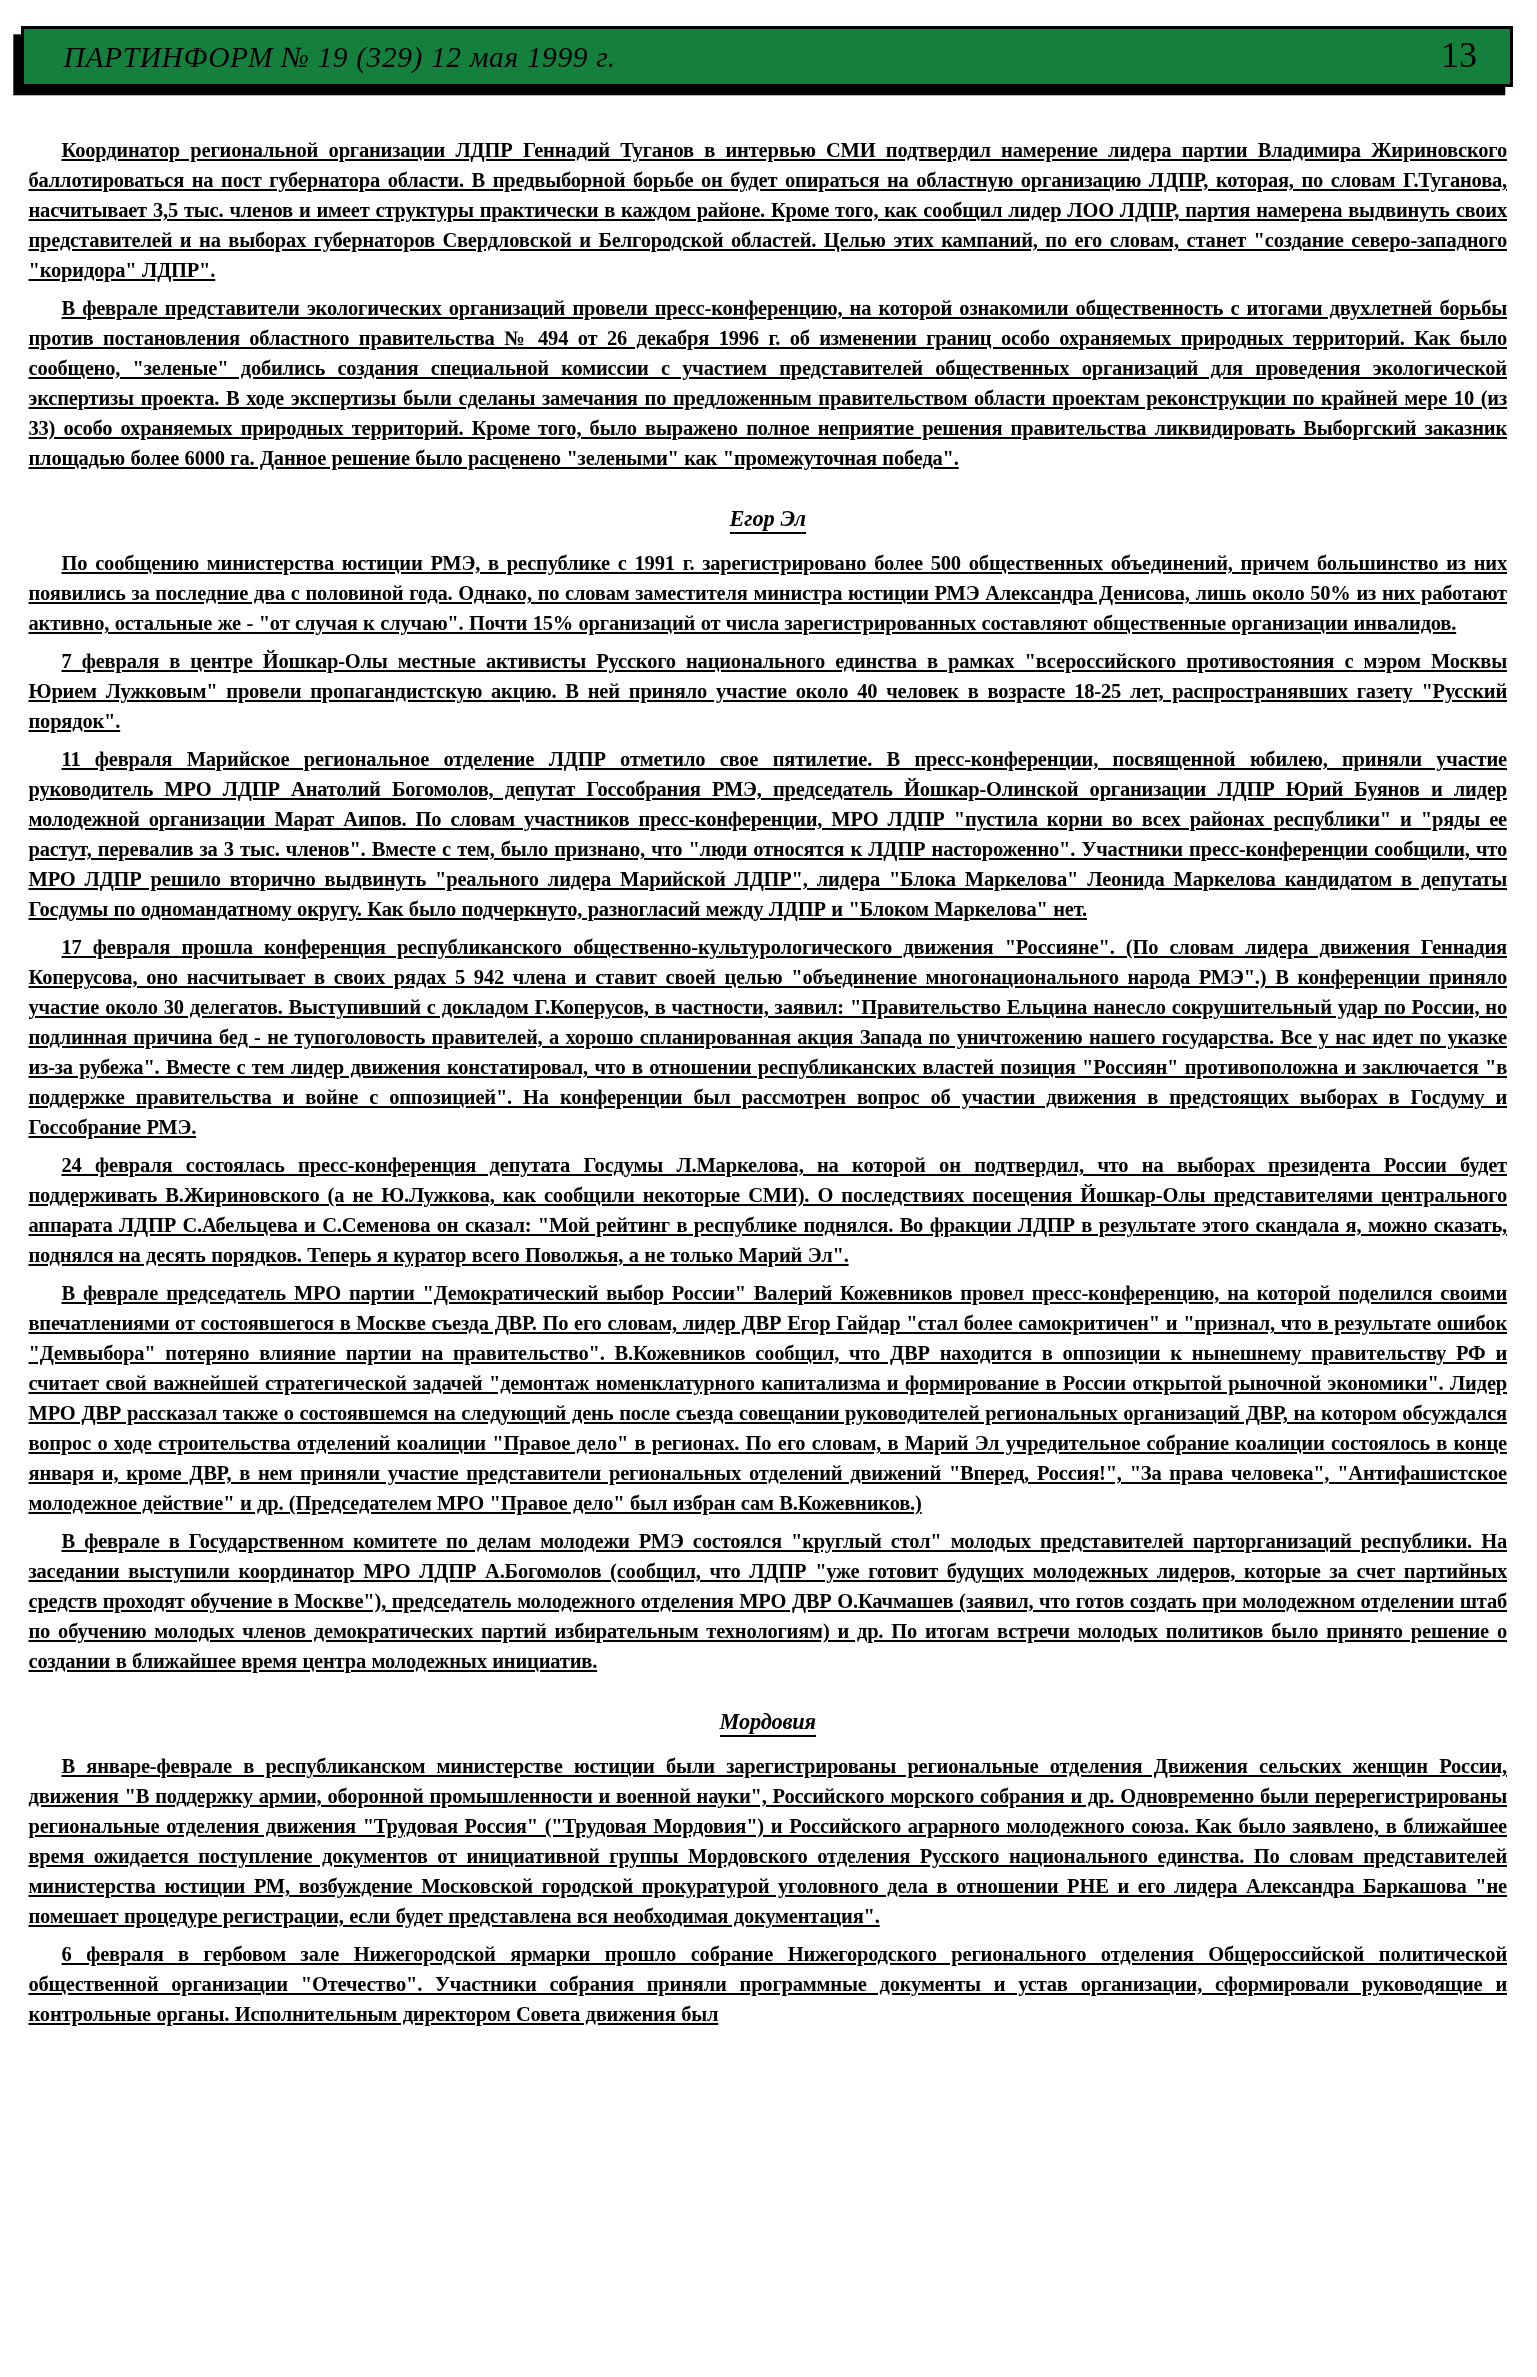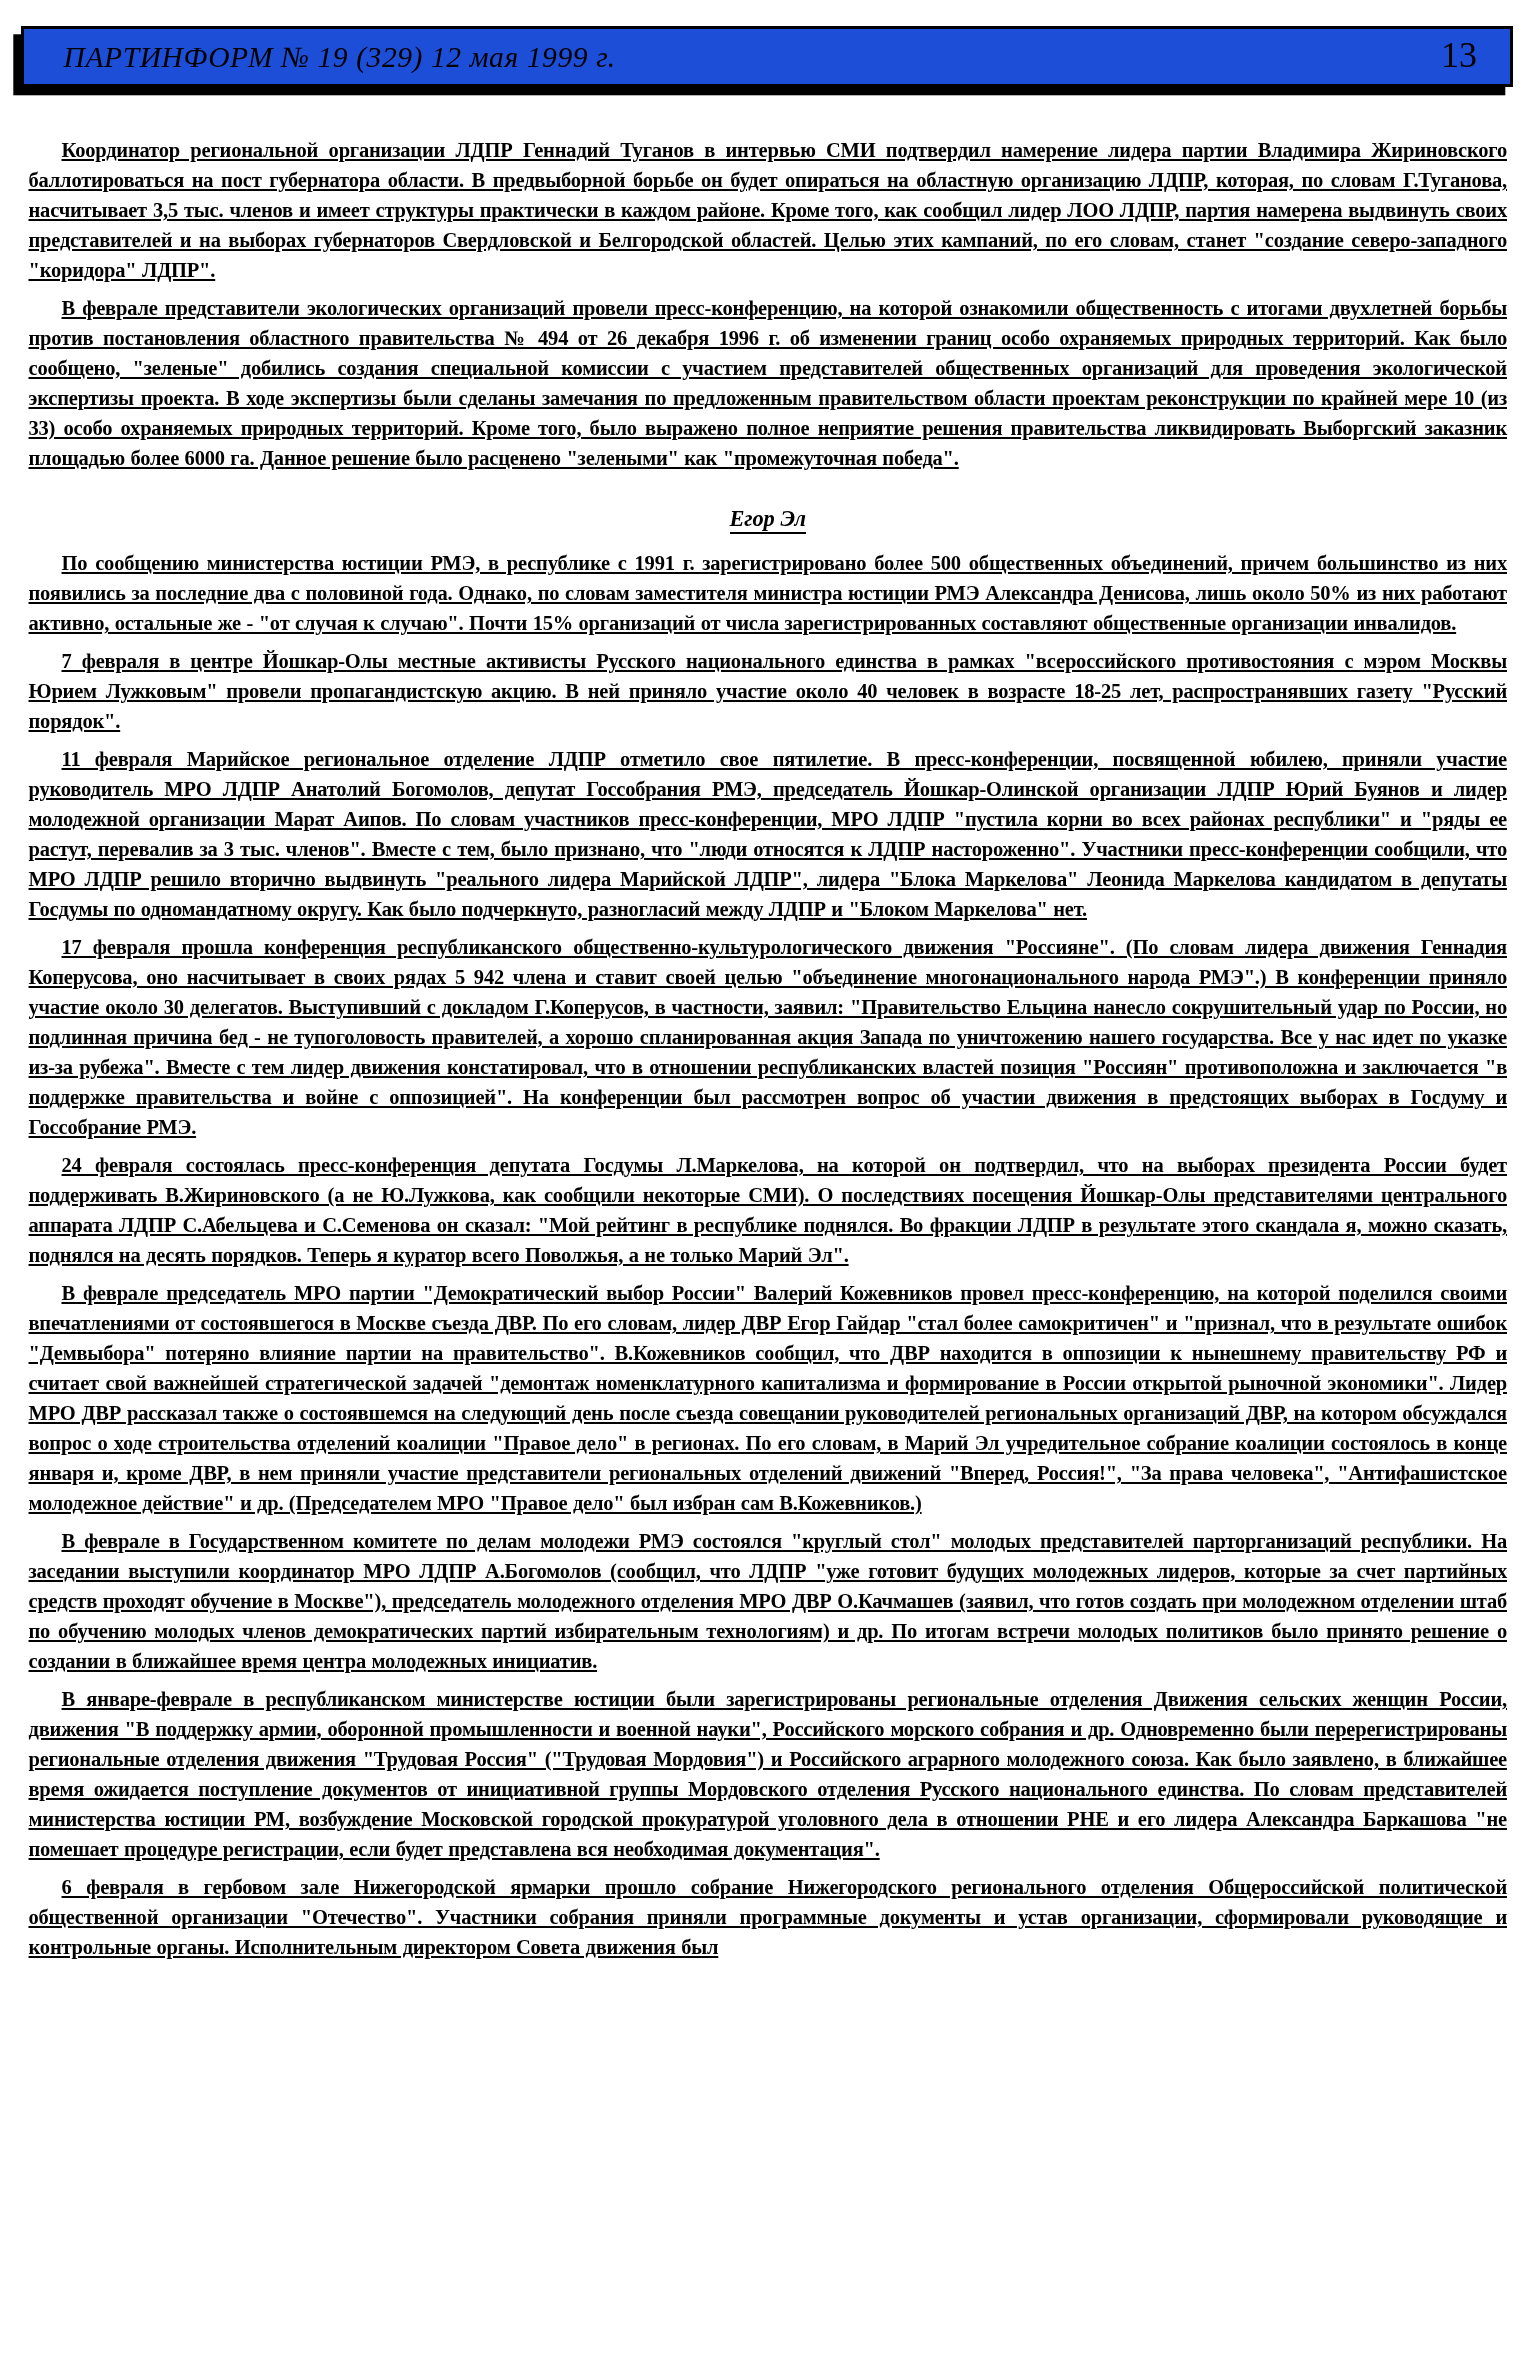--- a/index.html
+++ b/index.html
@@ -16,21 +16,21 @@
     font-family: "Liberation Serif", "DejaVu Serif", serif;
     overflow: hidden;
   }
   .masthead-box {
     position: absolute;
     top: 26px;
     left: 20.5px;
     right: 24px;
     border: 3.2px solid #000;
     box-shadow: -7.7px 8.3px 0 #000;
-    background: #1d4ed8;
+    background: #15803d;
     display: flex;
     justify-content: space-between;
     align-items: baseline;
     padding: 5.1px 33px 7.7px 40px;
     box-sizing: border-box;
   }
   .masthead-title {
     font-style: italic;
     font-size: 29.5px;
     font-weight: 400;
@@ -89,20 +89,21 @@
 
     <h2 class="section-heading"><span class="hd">Егор Эл</span></h2>
     <p>По сообщению министерства юстиции РМЭ, в республике с 1991 г. зарегистрировано более 500 общественных объединений, причем большинство из них появились за последние два с половиной года. Однако, по словам заместителя министра юстиции РМЭ Александра Денисова, лишь около 50% из них работают активно, остальные же - "от случая к случаю". Почти 15% организаций от числа зарегистрированных составляют общественные организации инвалидов.</p>
     <p>7 февраля в центре Йошкар-Олы местные активисты Русского национального единства в рамках "всероссийского противостояния с мэром Москвы Юрием Лужковым" провели пропагандистскую акцию. В ней приняло участие около 40 человек в возрасте 18-25 лет, распространявших газету "Русский порядок".</p>
     <p>11 февраля Марийское региональное отделение ЛДПР отметило свое пятилетие. В пресс-конференции, посвященной юбилею, приняли участие руководитель МРО ЛДПР Анатолий Богомолов, депутат Госсобрания РМЭ, председатель Йошкар-Олинской организации ЛДПР Юрий Буянов и лидер молодежной организации Марат Аипов. По словам участников пресс-конференции, МРО ЛДПР "пустила корни во всех районах республики" и "ряды ее растут, перевалив за 3 тыс. членов". Вместе с тем, было признано, что "люди относятся к ЛДПР настороженно". Участники пресс-конференции сообщили, что МРО ЛДПР решило вторично выдвинуть "реального лидера Марийской ЛДПР", лидера "Блока Маркелова" Леонида Маркелова кандидатом в депутаты Госдумы по одномандатному округу. Как было подчеркнуто, разногласий между ЛДПР и "Блоком Маркелова" нет.</p>
     <p>17 февраля прошла конференция республиканского общественно-культурологического движения "Россияне". (По словам лидера движения Геннадия Коперусова, оно насчитывает в своих рядах 5 942 члена и ставит своей целью "объединение многонационального народа РМЭ".) В конференции приняло участие около 30 делегатов. Выступивший с докладом Г.Коперусов, в частности, заявил: "Правительство Ельцина нанесло сокрушительный удар по России, но подлинная причина бед - не тупоголовость правителей, а хорошо спланированная акция Запада по уничтожению нашего государства. Все у нас идет по указке из-за рубежа". Вместе с тем лидер движения констатировал, что в отношении республиканских властей позиция "Россиян" противоположна и заключается "в поддержке правительства и войне с оппозицией". На конференции был рассмотрен вопрос об участии движения в предстоящих выборах в Госдуму и Госсобрание РМЭ.</p>
     <p>24 февраля состоялась пресс-конференция депутата Госдумы Л.Маркелова, на которой он подтвердил, что на выборах президента России будет поддерживать В.Жириновского (а не Ю.Лужкова, как сообщили некоторые СМИ). О последствиях посещения Йошкар-Олы представителями центрального аппарата ЛДПР С.Абельцева и С.Семенова он сказал: "Мой рейтинг в республике поднялся. Во фракции ЛДПР в результате этого скандала я, можно сказать, поднялся на десять порядков. Теперь я куратор всего Поволжья, а не только Марий Эл".</p>
     <p>В феврале председатель МРО партии "Демократический выбор России" Валерий Кожевников провел пресс-конференцию, на которой поделился своими впечатлениями от состоявшегося в Москве съезда ДВР. По его словам, лидер ДВР Егор Гайдар "стал более самокритичен" и "признал, что в результате ошибок "Демвыбора" потеряно влияние партии на правительство". В.Кожевников сообщил, что ДВР находится в оппозиции к нынешнему правительству РФ и считает свой важнейшей стратегической задачей "демонтаж номенклатурного капитализма и формирование в России открытой рыночной экономики". Лидер МРО ДВР рассказал также о состоявшемся на следующий день после съезда совещании руководителей региональных организаций ДВР, на котором обсуждался вопрос о ходе строительства отделений коалиции "Правое дело" в регионах. По его словам, в Марий Эл учредительное собрание коалиции состоялось в конце января и, кроме ДВР, в нем приняли участие представители региональных отделений движений "Вперед, Россия!", "За права человека", "Антифашистское молодежное действие" и др. (Председателем МРО "Правое дело" был избран сам В.Кожевников.)</p>
     <p>В феврале в Государственном комитете по делам молодежи РМЭ состоялся "круглый стол" молодых представителей парторганизаций республики. На заседании выступили координатор МРО ЛДПР А.Богомолов (сообщил, что ЛДПР "уже готовит будущих молодежных лидеров, которые за счет партийных средств проходят обучение в Москве"), председатель молодежного отделения МРО ДВР О.Качмашев (заявил, что готов создать при молодежном отделении штаб по обучению молодых членов демократических партий избирательным технологиям) и др. По итогам встречи молодых политиков было принято решение о создании в ближайшее время центра молодежных инициатив.</p>
 
+    <h2 class="section-heading"><span class="hd">Мордовия</span></h2>
     <p>В январе-феврале в республиканском министерстве юстиции были зарегистрированы региональные отделения Движения сельских женщин России, движения "В поддержку армии, оборонной промышленности и военной науки", Российского морского собрания и др. Одновременно были перерегистрированы региональные отделения движения "Трудовая Россия" ("Трудовая Мордовия") и Российского аграрного молодежного союза. Как было заявлено, в ближайшее время ожидается поступление документов от инициативной группы Мордовского отделения Русского национального единства. По словам представителей министерства юстиции РМ, возбуждение Московской городской прокуратурой уголовного дела в отношении РНЕ и его лидера Александра Баркашова "не помешает процедуре регистрации, если будет представлена вся необходимая документация".</p>
 
     <p>6 февраля в гербовом зале Нижегородской ярмарки прошло собрание Нижегородского регионального отделения Общероссийской политической общественной организации "Отечество". Участники собрания приняли программные документы и устав организации, сформировали руководящие и контрольные органы. Исполнительным директором Совета движения был</p>
 
   </div>
 
 </div>
 
 
 </body></html>

